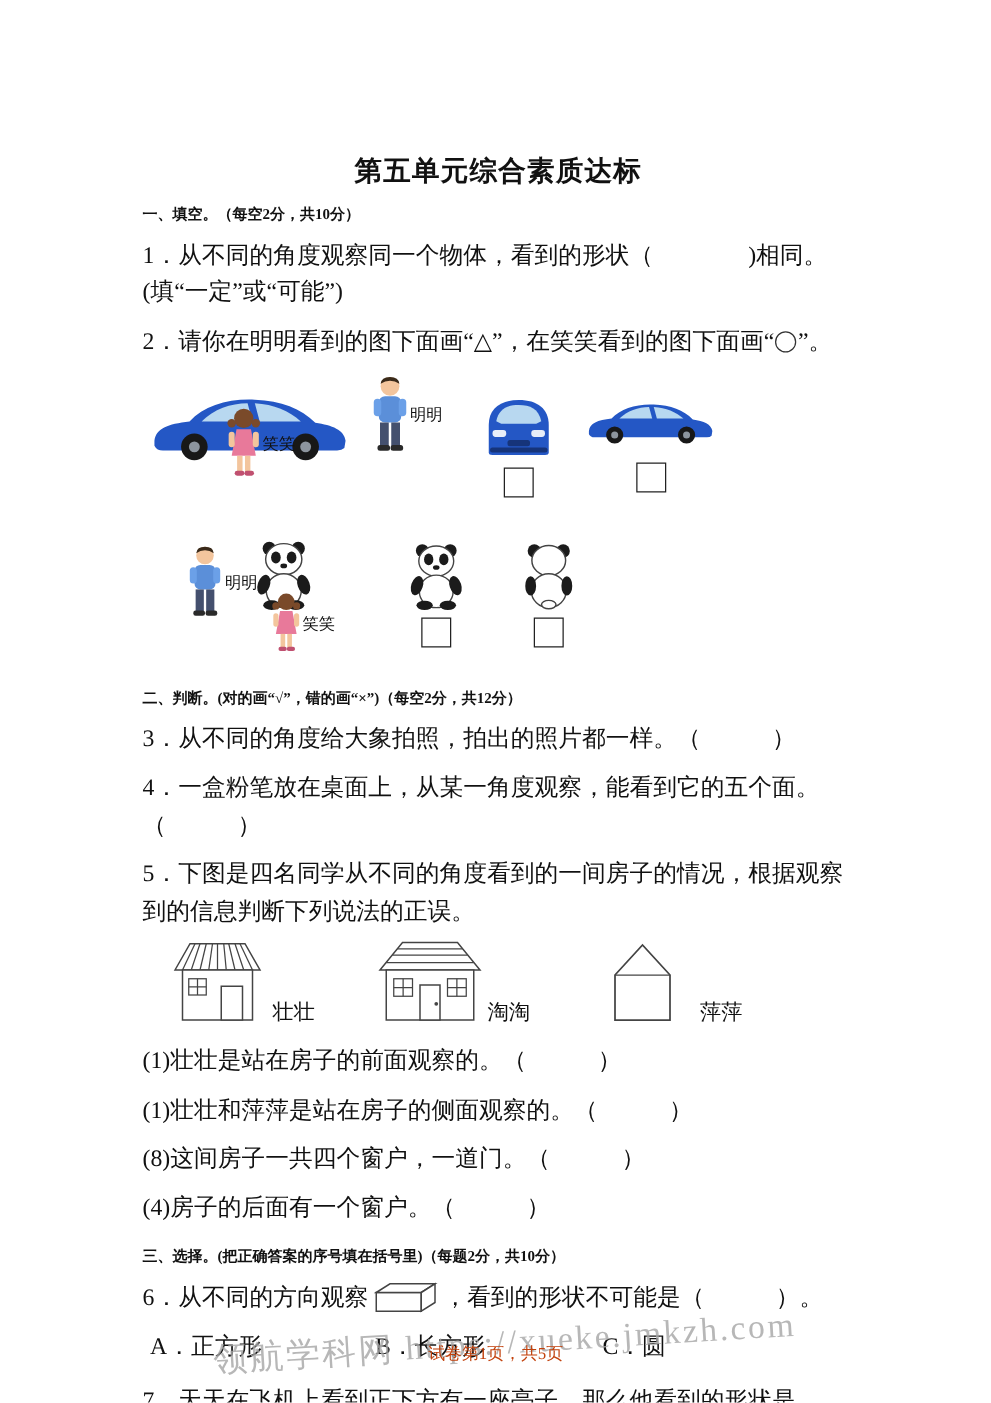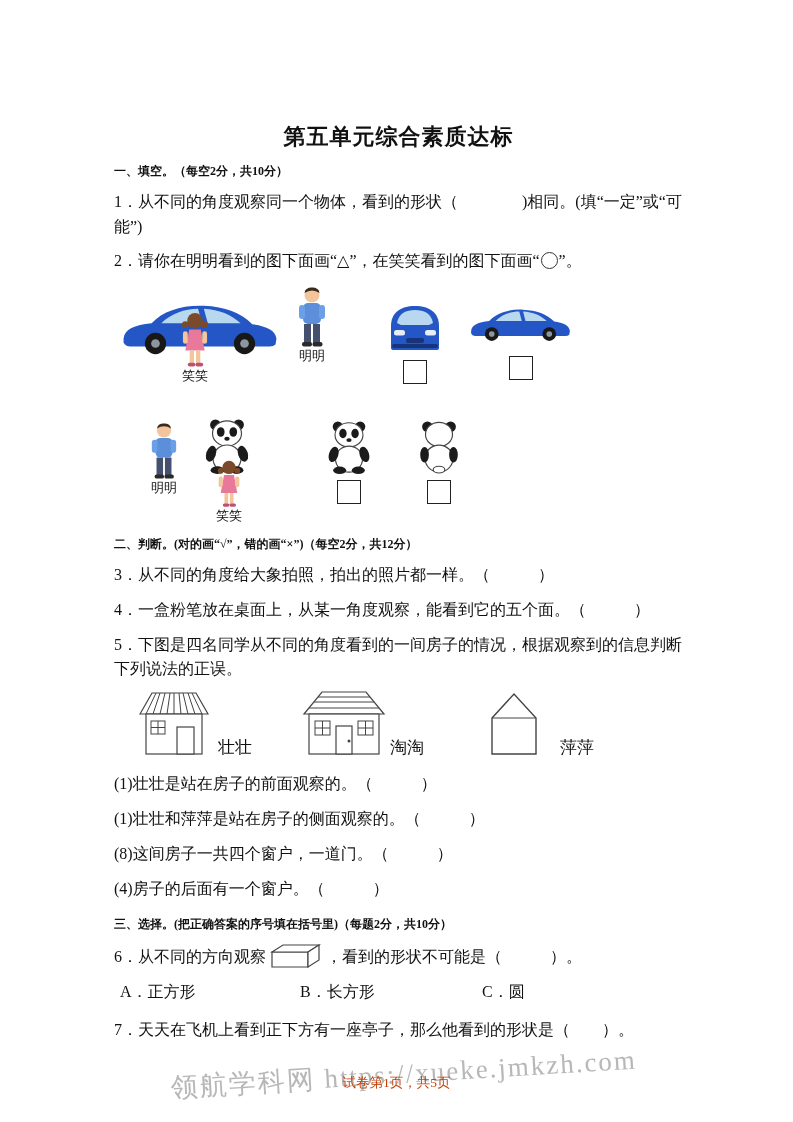--- a/index.html
+++ b/index.html
@@ -7,38 +7,38 @@
   body {
     width:793px; height:1122px; position:relative; overflow:hidden;
     font-family:"Liberation Serif","DejaVu Serif",serif;
     color:#111;
   }
   .page { position:absolute; inset:0; padding:126px 110px 0 114px; }
 
   .title { font-size:22px; font-weight:700; text-align:center; line-height:1; letter-spacing:1px; }
 
   .heading { font-size:12px; font-weight:700; margin-top:15px; line-height:1.4; }
-  .q { font-size:16px; line-height:1.55; margin-top:10px; }
+  .q { font-size:19px; line-height:1.55; margin-top:10px; }
 
   .circle-glyph{
     display:inline-block; width:17px; height:17px; border:1.5px solid #333;
     border-radius:50%; vertical-align:-3px; margin:0 1px;
   }
 
   
   .fig-row { display:flex; align-items:flex-start; }
   .row1 { margin-top:12px; }
   .row2 { margin-top:26px; }
 
   .scene { position:relative; }
   .scene-car { width:218px; height:106px; margin-left:2px; }
   .scene-panda { width:122px; height:103px; margin-left:34px; }
   .abs { position:absolute; }
 
-  .person { position:absolute; display:flex; flex-direction:column; align-items:center; }
+  .person { position:absolute; display:flex; flex-direction:row; align-items:center; }
   .plabel { font-size:13px; line-height:1; margin-top:1px; white-space:nowrap; }
 
   .answer { display:flex; flex-direction:column; align-items:center; }
   .abox { width:24px; height:24px; border:1.5px solid #222; background:#fff; }
 
   
   .houses-row { display:flex; align-items:flex-end; margin-top:6px; margin-left:16px; }
   .house { display:flex; align-items:flex-end; }
   .hlabel { font-size:17px; line-height:1.2; margin-top:3px; }
 

